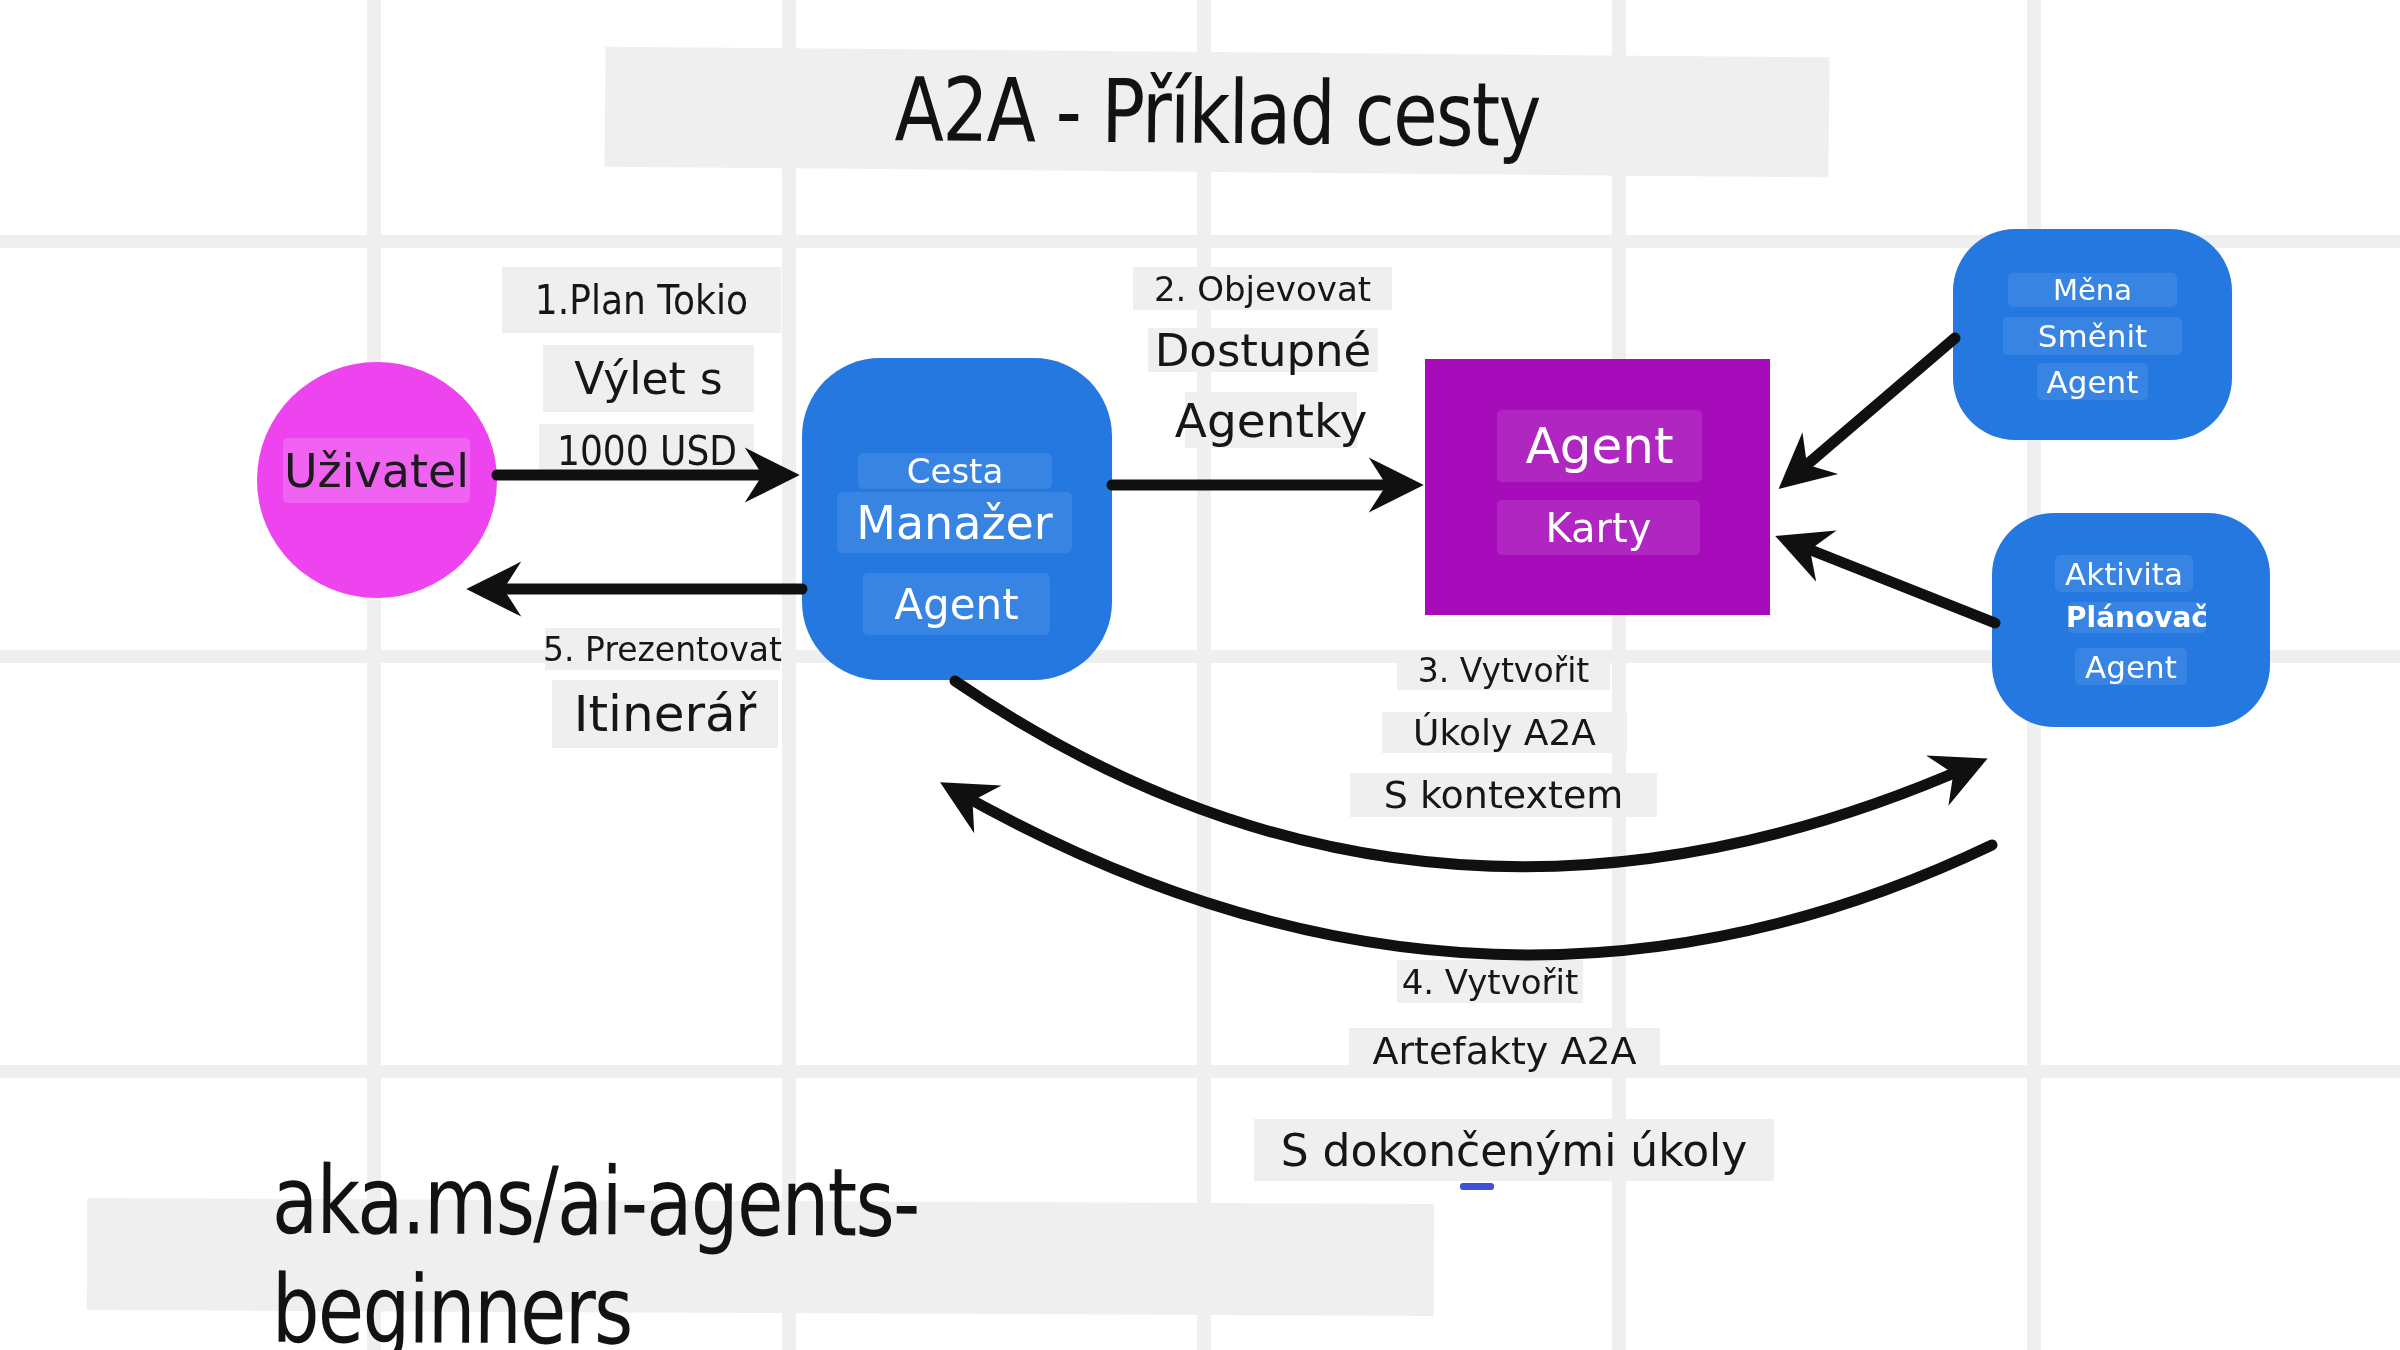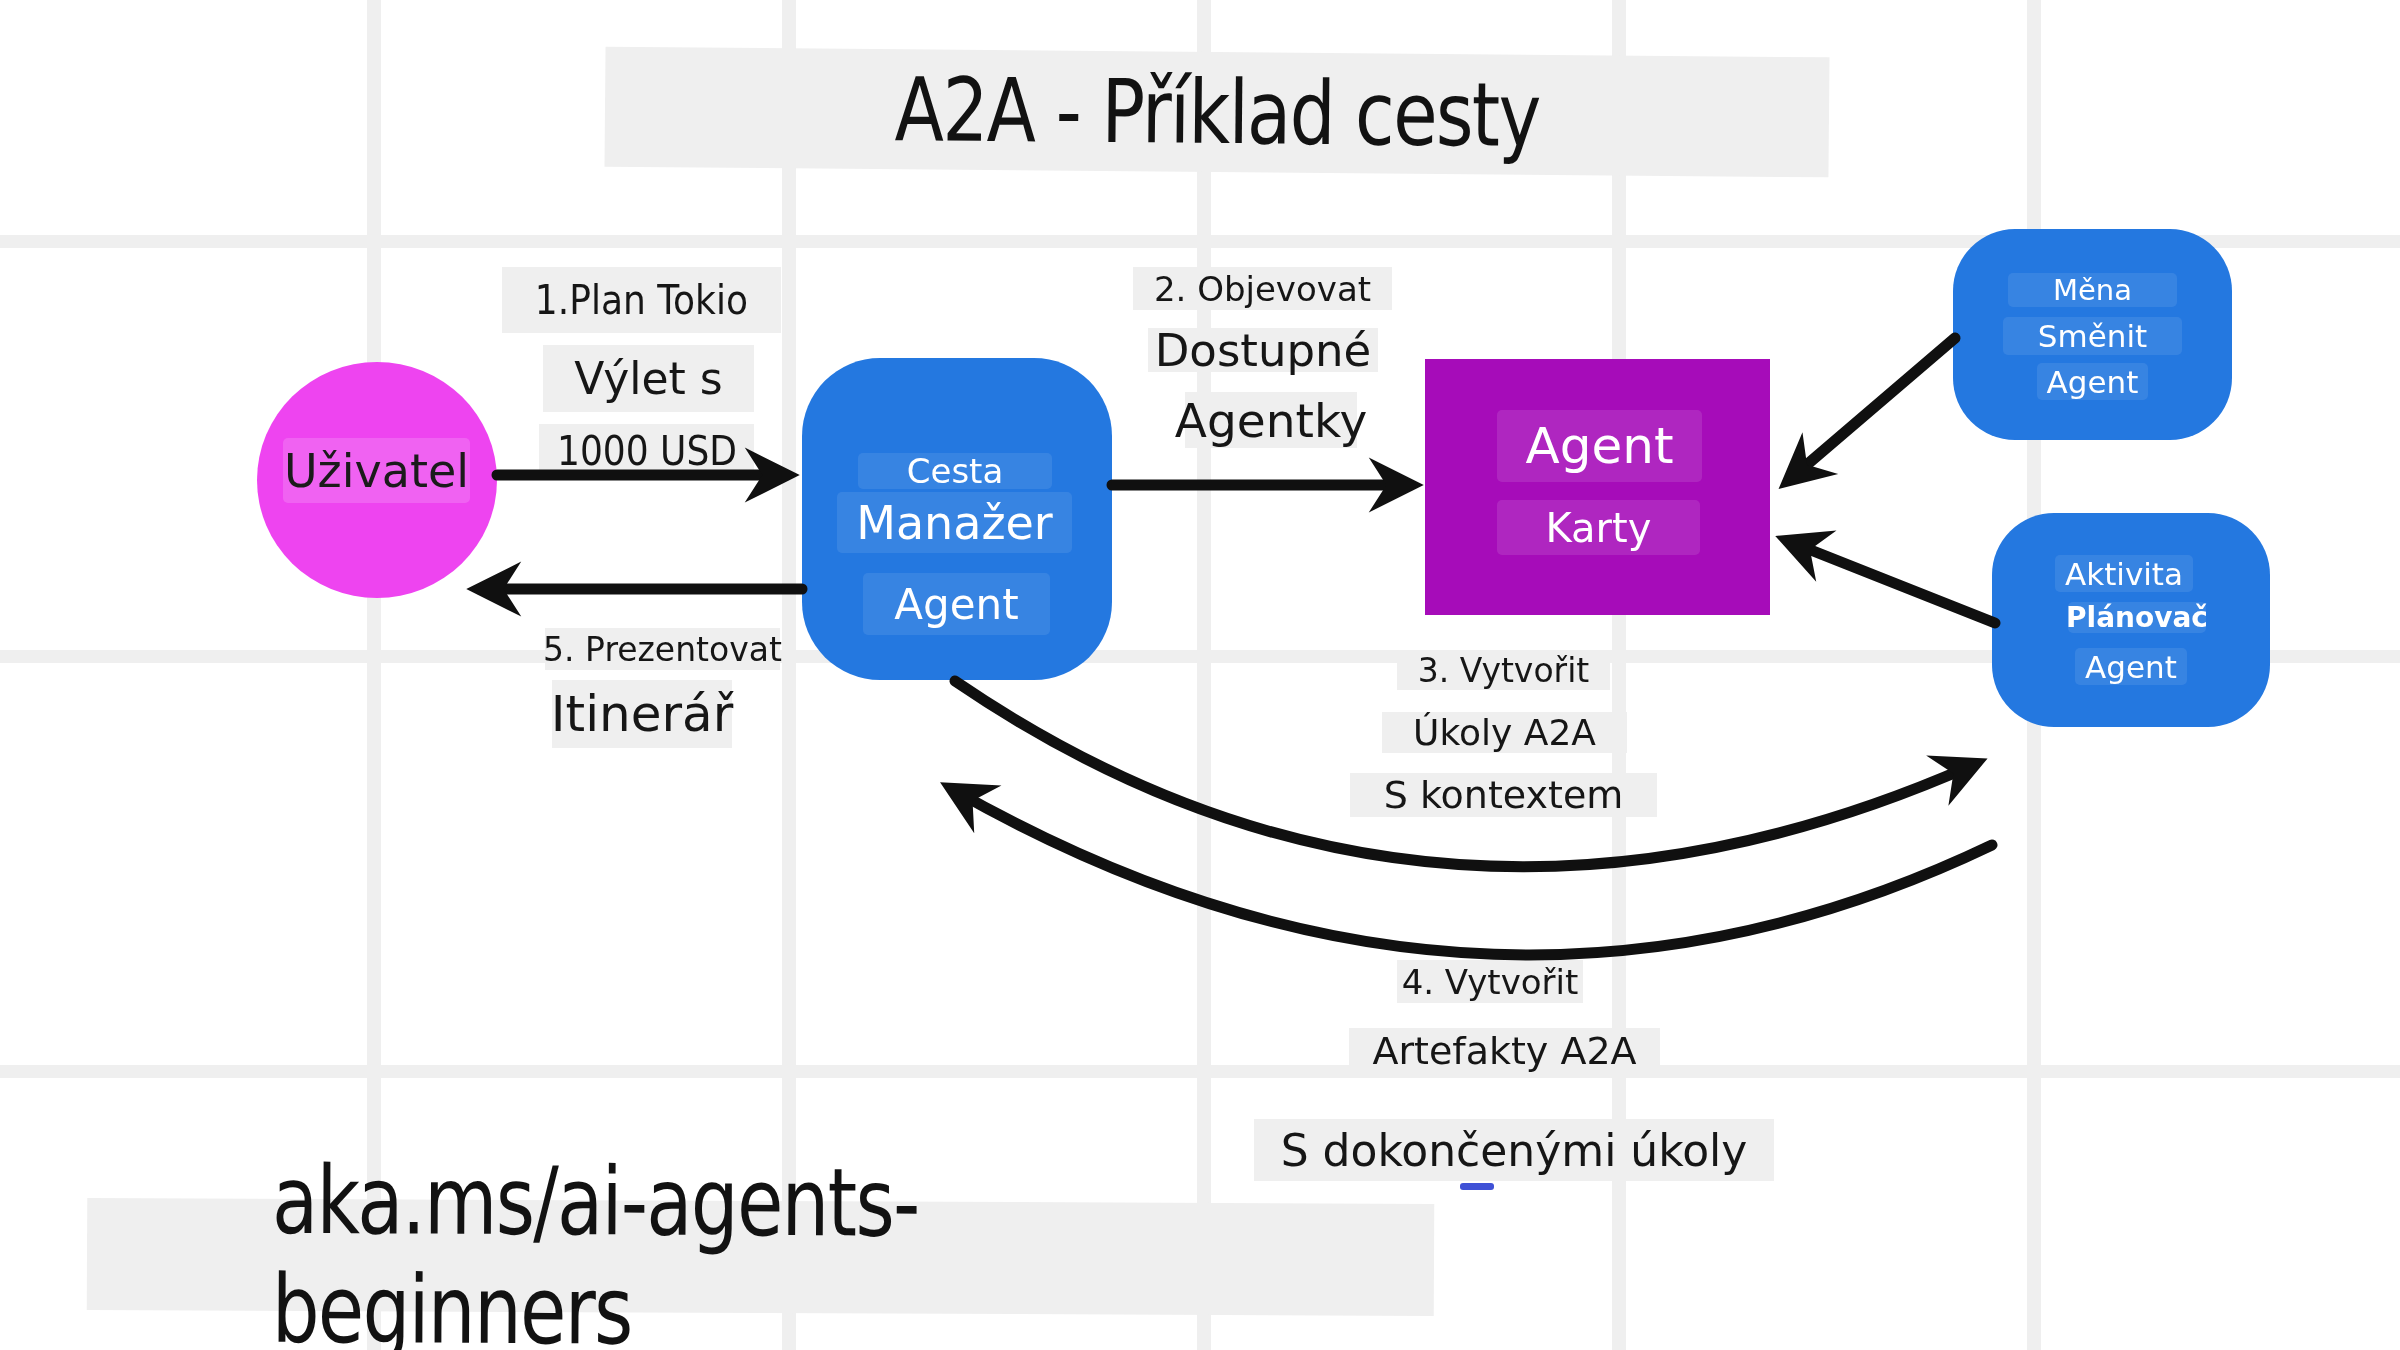--- a/index.html
+++ b/index.html
@@ -55,21 +55,21 @@
   #ap-l2{left:83px;top:135px;width:112px;height:37px;font-size:31px;}
 
   
   .s1a{left:502px;top:267px;width:279px;height:66px;font-size:40px;}
   .s1b{left:543px;top:345px;width:211px;height:67px;font-size:44px;}
   .s1c{left:539px;top:424px;width:215px;height:54px;font-size:40px;}
   .s2a{left:1133px;top:267px;width:259px;height:43px;font-size:34px;}
   .s2b{left:1148px;top:328px;width:230px;height:44px;font-size:45px;}
   .s2c{left:1185px;top:392px;width:172px;height:56px;font-size:47px;}
   .s5a{left:545px;top:628px;width:235px;height:42px;font-size:33px;}
-  .s5b{left:552px;top:680px;width:180px;height:68px;font-size:50px;}
+  .s5b{left:552px;top:680px;width:226px;height:68px;font-size:50px;}
   .s3a{left:1397px;top:650px;width:213px;height:40px;font-size:33px;}
   .s3b{left:1382px;top:712px;width:245px;height:41px;font-size:36px;}
   .s3c{left:1350px;top:773px;width:307px;height:44px;font-size:38px;}
   .s4a{left:1397px;top:960px;width:186px;height:43px;font-size:34px;}
   .s4b{left:1349px;top:1028px;width:311px;height:46px;font-size:38px;}
   .s4c{left:1254px;top:1119px;width:520px;height:62px;font-size:44px;}
 
   #arrow-layer{position:absolute;left:0;top:0;z-index:5;}
   #stray-mark{position:absolute;left:1460px;top:1183px;width:34px;height:7px;background:#3f51d6;border-radius:3px;z-index:4;}
 </style>

